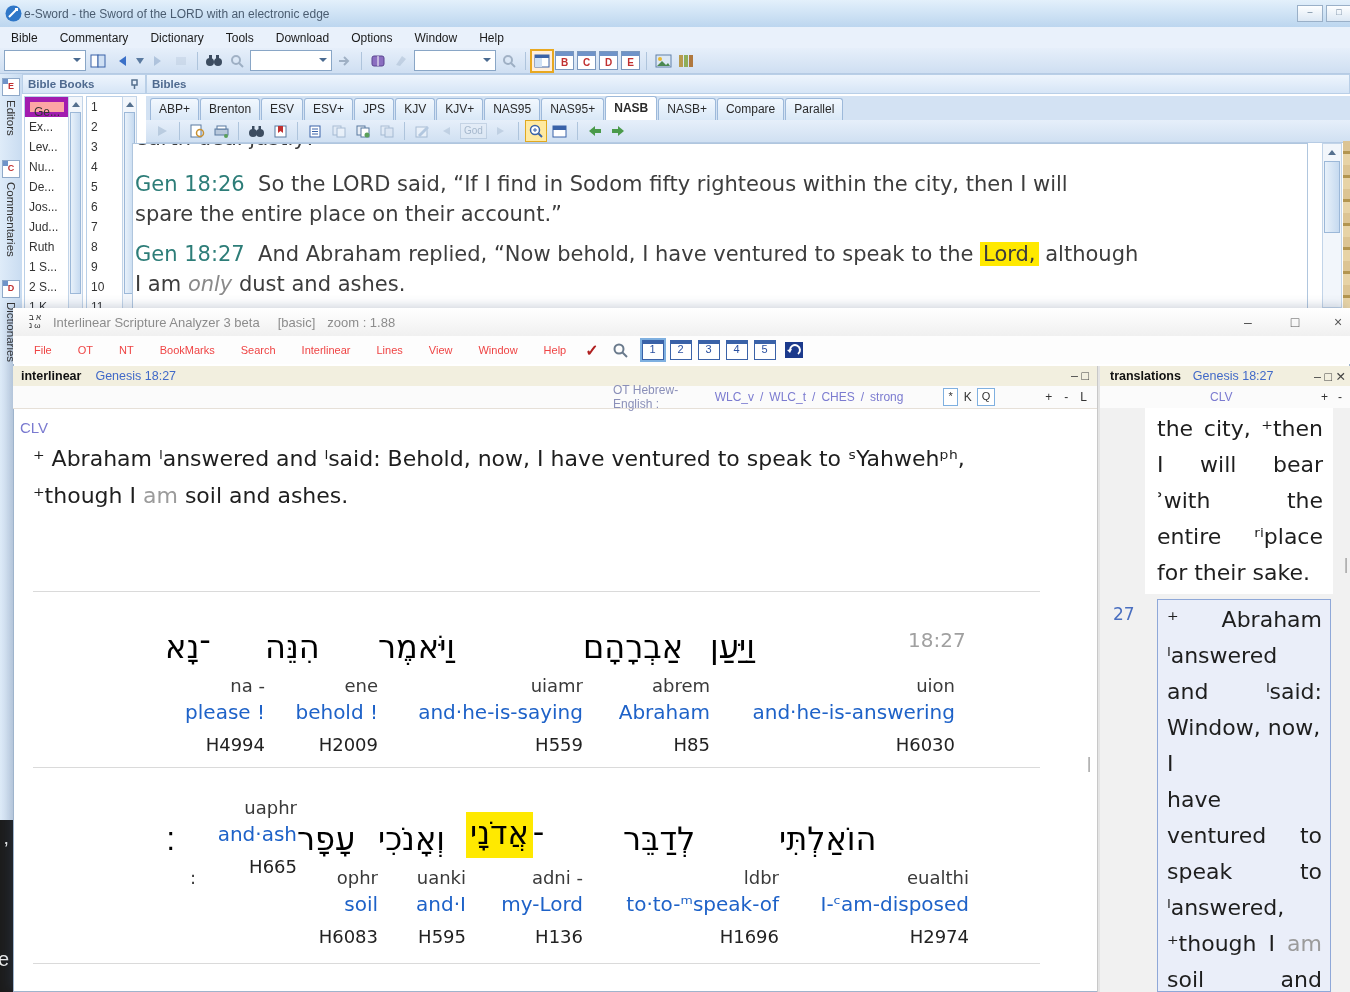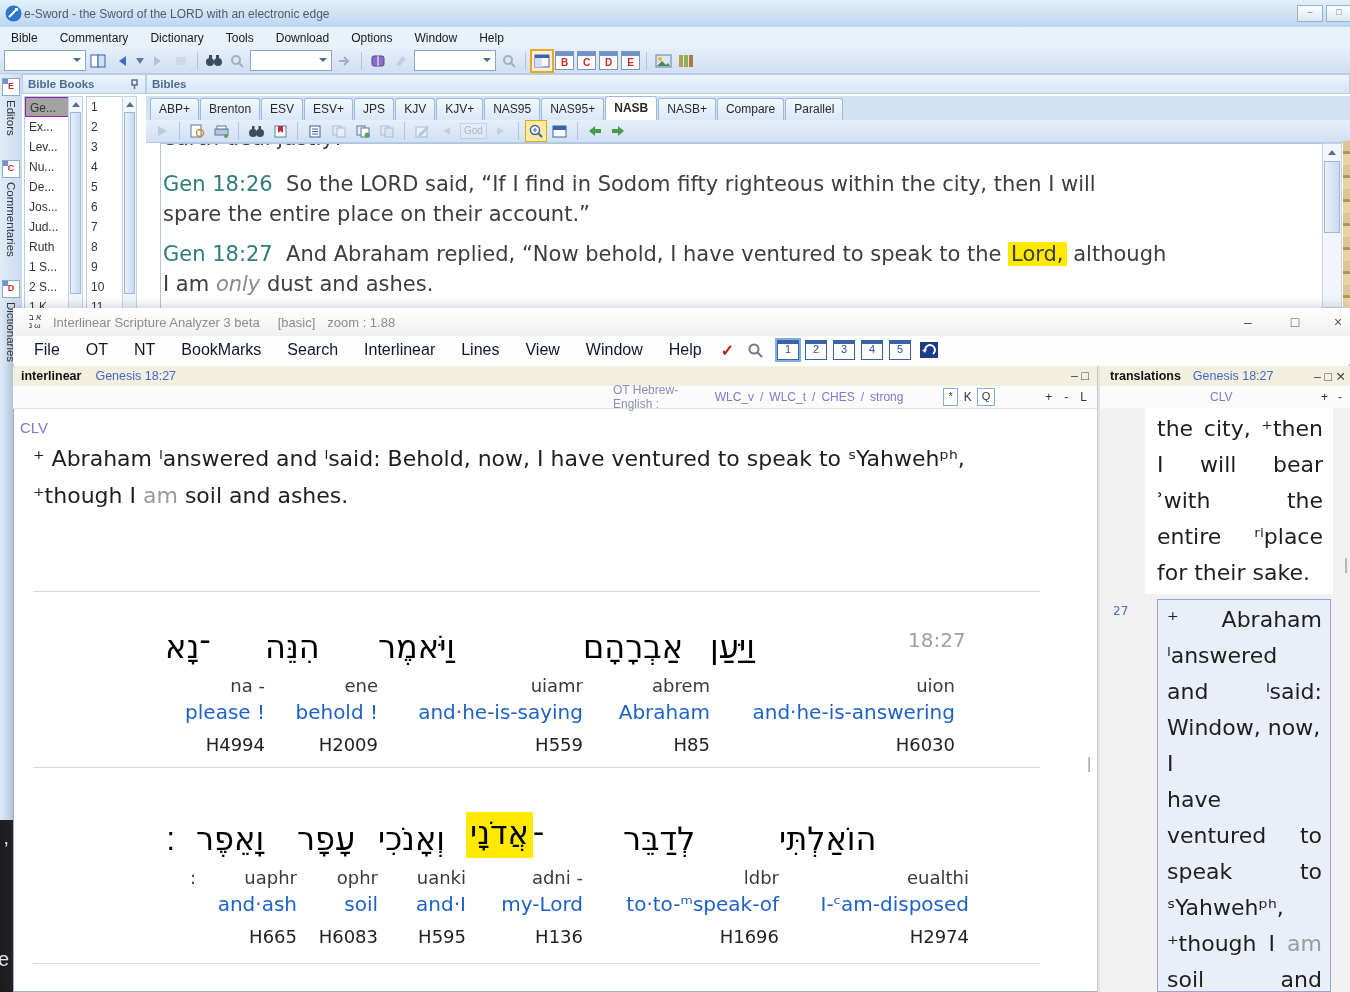--- a/index.html
+++ b/index.html
@@ -34,21 +34,21 @@
   .vtab .ic{width:16px;height:16px;border:1px solid #8fa9c9;background:#fff;font-size:9px;font-weight:bold;
     color:#c03030;text-align:center;line-height:15px;margin-bottom:4px;position:relative;}
   .vtab .ic i{position:absolute;left:0;top:0;width:5px;height:5px;background:#6f93c8;}
   .vtab .lbl{writing-mode:vertical-rl;font-size:11.5px;color:#333;}
   
   .pane-hdr{background:linear-gradient(#eef5fd,#d6e5f6);border:1px solid #b9cfe7;
     font-size:11.5px;font-weight:bold;color:#4f6a8f;display:flex;align-items:center;
     padding:0 5px;box-sizing:border-box;}
   .bb-list{background:#fff;border:1px solid #b9cfe7;font-size:12px;color:#333;}
   .bb-item{height:20px;line-height:20px;padding-left:4px;white-space:nowrap;}
-  .bb-sel{background:#a3a3a3;border:1px solid #a21caf;box-sizing:border-box;}
+  .bb-sel{background:#fca5a5;border:5px solid #a21caf;box-sizing:border-box;}
   .sbar{background:#f2f6fb;border:1px solid #c2d4e8;box-sizing:border-box;}
   .sb-arrow{height:14px;display:flex;align-items:center;justify-content:center;}
   .tri-up{width:0;height:0;border:4px solid transparent;border-bottom:5px solid #55708e;margin-top:-3px;}
   .sb-thumb{background:linear-gradient(90deg,#e8f1fa,#c6daf0);border:1px solid #9cb8d8;}
   
   .tabs-row{display:flex;align-items:flex-end;background:#d3e2f3;border-bottom:1px solid #fff;padding-left:4px;}
   .tab{height:21px;line-height:21px;padding:0 8px;font-size:12px;color:#2a2a2a;
     background:linear-gradient(#f2f8fe,#d9e8f7);border:1px solid #9db9da;border-bottom:none;
     border-radius:3px 3px 0 0;margin-right:1px;white-space:nowrap;}
   .tab.active{background:#fff;font-weight:bold;height:23px;line-height:23px;}
@@ -64,21 +64,21 @@
     font-size:20px;overflow:hidden;}
   
   .isa{left:13px;top:308px;width:1337px;height:684px;background:#fff;
     border:1px solid #9fb4cc;box-sizing:border-box;box-shadow:-4px -2px 10px rgba(60,80,110,.25);}
   .isa-titlebar{left:13px;top:308px;width:1337px;height:28px;background:linear-gradient(#ffffff,#f0f0f0);
     display:flex;align-items:center;border-bottom:1px solid #e2e2e2;}
   .isa-title{color:#8c8c8c;font-size:13px;margin-left:8px;}
   .isa-ctl{color:#555;font-size:14px;width:40px;text-align:center;}
   .isa-menubar{left:13px;top:336px;width:1337px;height:28px;background:#fdfdfd;
     display:flex;align-items:center;}
-  .isa-menubar .mi{font-size:16px;color:#0f172a;padding:0 13px;}
+  .isa-menubar .mi{font-size:11px;color:#ef4444;padding:0 13px;}
   .numbtn{width:20px;height:18px;border:1px solid #3a62a8;background:#fff;color:#2a50a0;
     font-size:11px;text-align:center;line-height:16px;position:relative;margin-right:6px;}
   .numbtn:before{content:"";position:absolute;left:0;top:0;width:100%;height:3px;background:#3a62a8;}
   .numbtn.sel{outline:2px solid #7fb0e0;}
   .pane-hdr2{background:#f2efdf;border-bottom:1px solid #ddd8c2;display:flex;align-items:center;
     font-size:12.5px;}
   .pane-hdr2 b{color:#111;}
   .blue{color:#4169c8;}
   .subhdr{background:#fbfbfb;border-bottom:1px solid #e6e0d8;font-size:12px;display:flex;align-items:center;}
   .lnk{color:#7b7bd0;}
@@ -97,21 +97,21 @@
   .gl{font-size:20px;color:#1e62c8;height:34px;}
   .st{font-size:18px;color:#222;}
   .hebhl{background:#ffe900;padding:2px 4px 6px 4px;}
   .vlabel{color:#a0a0a0;font-size:20px;font-family:"DejaVu Sans",sans-serif;}
   
   .tp-bg{background:#f1f1f1;}
   .tp-white{background:#fff;}
   .tptext{font-family:"DejaVu Sans",sans-serif;font-size:22px;color:#1e1e1e;line-height:36px;}
   .just{text-align:justify;text-align-last:justify;}
   .vbox{background:#eaeef9;border:1px solid #8fa8d8;box-sizing:border-box;}
-  .vnum{color:#4a6fc0;font-size:12px;font-family:"DejaVu Sans",sans-serif;}
+  .vnum{color:#4a6fc0;font-size:17px;font-family:"DejaVu Sans",sans-serif;}
   .splitter-tick{color:#9a9a9a;font-size:16px;}
   .tanstrip{background:repeating-linear-gradient(#dcc493 0 10px,#b3954f 10px 13px,#e7d3a6 13px 24px);}
   svg{display:block;}
 </style>
 </head>
 <body>
 
 <div id="page">
 
   <div class="abs es-titlebar">
@@ -416,21 +416,21 @@
         </svg>
       </div>
     <div class="tbico">
         <svg width="15" height="12">
           <path d="M7 1 L13 6 L7 11 Z" fill="#4a9a4a"></path>
           <rect x="1" y="4" width="6" height="4" fill="#4a9a4a"></rect>
         </svg>
       </div>
   </div>
 
-  <div class="abs bibtext" style="left:160px;top:143px;width:1174px;height:165px;">
+  <div class="abs bibtext" style="left:132px;top:143px;width:1174px;height:165px;">
     <div class="abs" style="left:2px;top:-18px;white-space:nowrap;">earth deal justly!</div>
     <div class="abs" style="left:2px;top:25px;width:1160px;line-height:30px;">
       <span class="vref">Gen 18:26</span>&nbsp;&nbsp;<span>So the LORD said, “If I find in Sodom fifty righteous within the city, then I will</span><br>
       <span>spare the entire place on their account.”</span>
     </div>
     <div class="abs" style="left:2px;top:95px;width:1165px;line-height:30px;">
       <span class="vref">Gen 18:27</span>&nbsp;&nbsp;<span>And Abraham replied, “Now behold, I have ventured to speak to the</span>
       <span class="hlmark">Lord,</span>
       <span>although</span><br>
       <span>I am </span><span class="ital">only</span><span> dust and ashes.</span>
@@ -572,23 +572,20 @@
   <div class="abs ilrow" style="left:166px;top:788px;">
     <div class="ilcol" style="width:30px;">
       <div class="heb" style="height:70px;">
           <span>׃</span>
         </div>
       <div class="tr">:</div>
       <div class="gl"></div>
       <div class="st"></div>
     </div>
     <div class="ilcol" style="width:101px;">
-      <div class="heb" style="height:70px;">
-          <span>וָאֵפֶר</span>
-        </div>
       <div class="tr">uaphr</div>
       <div class="gl">and·ash</div>
       <div class="st">H665</div>
     </div>
     <div class="ilcol" style="width:81px;">
       <div class="heb" style="height:70px;">
           <span>עָפָר</span>
         </div>
       <div class="tr">ophr</div>
       <div class="gl">soil</div>
@@ -658,21 +655,21 @@
   <div class="abs vnum" style="left:1113px;top:604px;">27</div>
   <div class="abs vbox" style="left:1157px;top:599px;width:174px;height:393px;">
     <div class="tptext" style="padding:2px 8px 0 9px;">
       <div class="just">⁺ Abraham</div>
       <div>ˡanswered</div>
       <div class="just">and ˡsaid:</div>
       <div>Window, now, I</div>
       <div>have</div>
       <div class="just">ventured to</div>
       <div class="just">speak to</div>
-      <div>ˢYahwehᵖʰ,</div>
+      <div>ˡanswered,</div>
       <div class="just"><span>⁺though I</span> <span class="gray">am</span></div>
       <div class="just">soil and</div>
 
     </div>
   </div>
 
   <div class="abs splitter-tick" style="left:1344px;top:556px;">|</div>
 
 </div>
 

